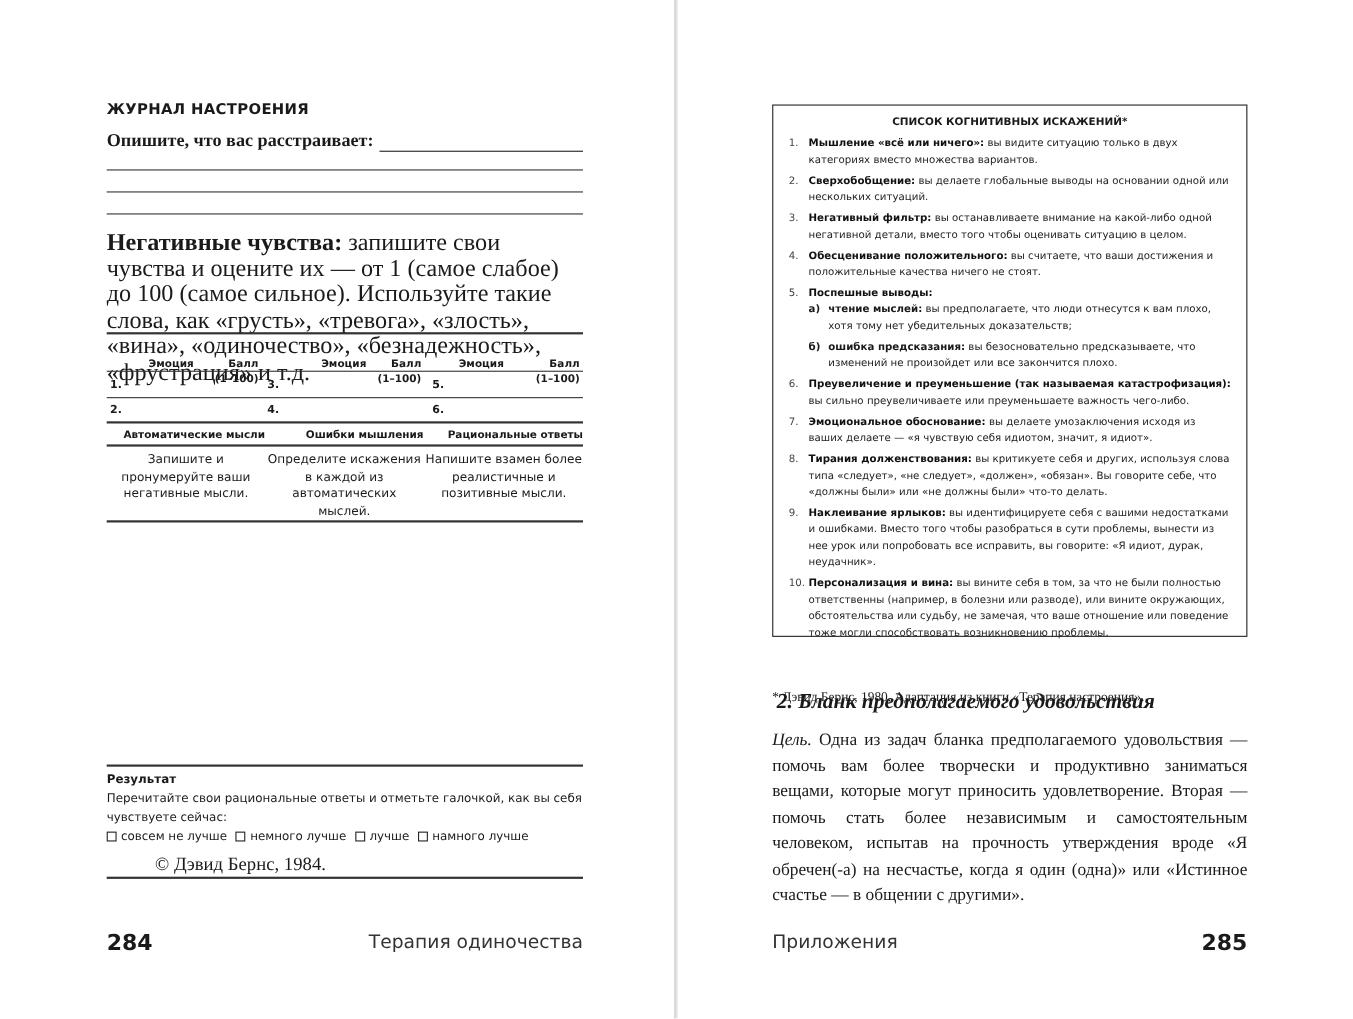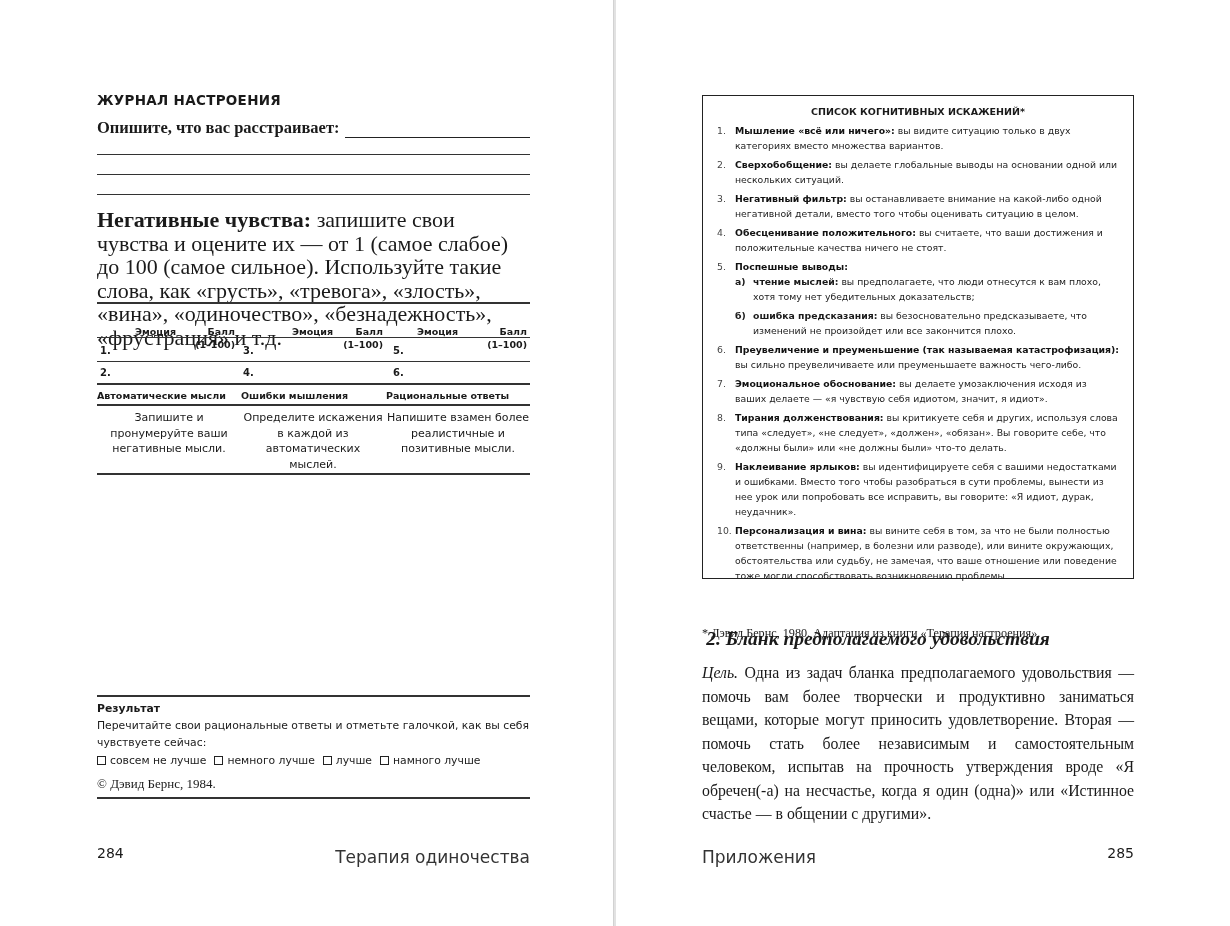--- a/index.html
+++ b/index.html
@@ -18,32 +18,32 @@
   .neg { top: 208px; font-family: "Liberation Serif", serif; font-size: 22px; line-height: 23.5px; }
   .neg b { font-weight: bold; }
 
   .hr { position: absolute; left: 97px; width: 433px; background: #333; }
 
   .emo-head { position: absolute; top: 325px; font-family: "DejaVu Sans", sans-serif; font-weight: bold; font-size: 9.5px; line-height: 13px; }
   .emo-score { text-align: right; }
 
   .row-num { position: absolute; font-family: "DejaVu Sans", sans-serif; font-size: 10px; font-weight: bold; }
 
-  .col-head { position: absolute; top: 390px; width: 144px; text-align: left; font-family: "DejaVu Sans", sans-serif; font-weight: bold; font-size: 9.5px; }
+  .col-head { position: absolute; top: 390px; width: 144px; text-align: right; font-family: "DejaVu Sans", sans-serif; font-weight: bold; font-size: 9.5px; }
   .col-desc { position: absolute; top: 410px; width: 144px; text-align: center; font-family: "DejaVu Sans", sans-serif; font-size: 11px; line-height: 15.5px; }
 
   .result { top: 700px; font-family: "DejaVu Sans", sans-serif; font-size: 10.8px; line-height: 17px; }
   .result-title { font-weight: bold; }
   .checks { display: flex; gap: 8px; margin-top: 1px; }
   .check { display: flex; align-items: center; gap: 4px; }
   .box { width: 9px; height: 9px; border: 1px solid #222; display: inline-block; }
-  .copyright { top: 776px; font-family: "Liberation Serif", serif; font-size: 13px; }
+  .copyright { top: 776px; font-family: "Liberation Serif", serif; font-size: 17px; margin-left: 44px; }
 
   .folio { position: absolute; top: 845px; font-family: "DejaVu Sans", sans-serif; }
-  .folio-num { font-weight: normal; font-size: 14px; }
+  .folio-num { font-weight: bold; font-size: 20px; }
   .folio-title { font-size: 17px; color: #333; }
 
   
   .box-list { position: absolute; left: 702px; top: 95px; width: 432px; height: 484px; border: 1.5px solid #222; padding: 10px 14px 0 14px; }
   .box-title { text-align: center; font-family: "DejaVu Sans", sans-serif; font-weight: bold; font-size: 9.5px; margin-bottom: 6px; }
   .dist { display: flex; font-family: "DejaVu Sans", sans-serif; font-size: 9.3px; line-height: 15px; margin-bottom: 4px; color: #222; }
   .dist .n { width: 18px; flex-shrink: 0; color: #444; }
   .dist .t b { font-weight: bold; color: #111; }
   .sub { display: flex; margin-left: 18px; font-family: "DejaVu Sans", sans-serif; font-size: 9.3px; line-height: 15px; margin-bottom: 4px; }
   .sub .n { width: 18px; flex-shrink: 0; font-weight: bold; }

